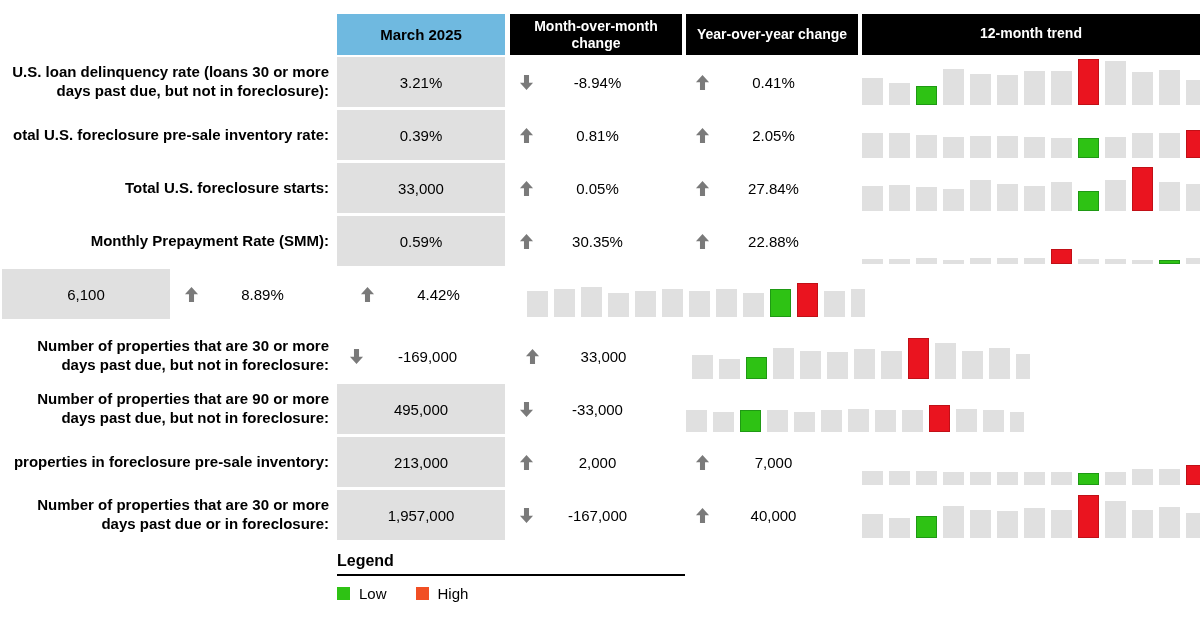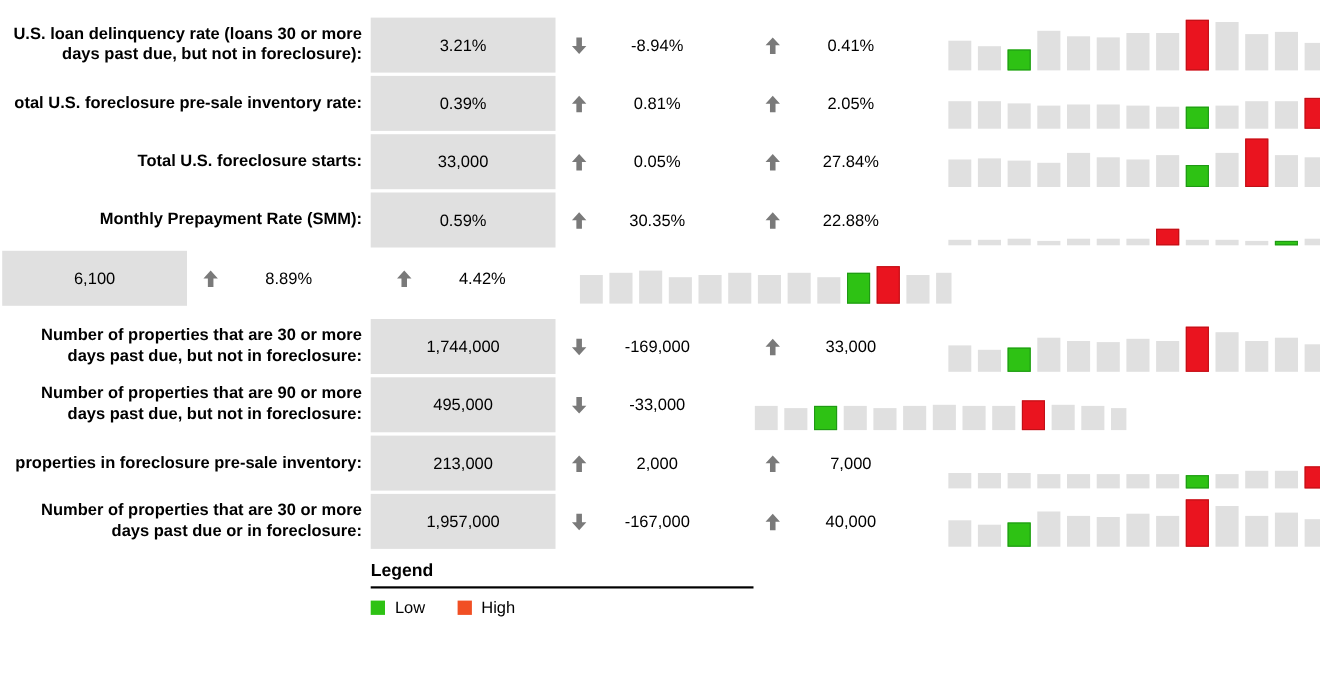--- a/index.html
+++ b/index.html
@@ -46,20 +46,27 @@
   .legend-items { display: flex; align-items: center; font-size: 15px; }
   .swatch { display: inline-block; width: 13px; height: 13px; margin-right: 9px; }
   .swatch.low  { background: var(--bar-green); }
   .swatch.high { background: var(--legend-high); margin-left: 29px; }
 </style>
 </head>
 <body>
 
 <div id="page">
 
+  <div class="hdr-row">
+    <div class="col-label"></div>
+    <div class="col-value hdr-cell hdr-blue">March 2025</div>
+    <div class="col-change hdr-cell hdr-black" style="padding-left:6px;">Month-over-month change</div>
+    <div class="col-change yoy hdr-cell hdr-black" style="padding-left:6px;">Year-over-year change</div>
+    <div class="col-trend hdr-cell hdr-black" style="align-items:center;justify-content:center;">12-month trend</div>
+  </div>
 
   <div id="rows">
       <div class="row">
     <div class="col-label">
       <div class="label">U.S. loan delinquency rate (loans 30 or more
 days past due, but not in foreclosure):</div>
     </div>
     <div class="col-value cell-gray">
       <span>3.21%</span>
     </div>
@@ -246,23 +253,20 @@
           <div class="bar high" style="height: 34px;"></div>
           <div class="bar" style="height: 26px;"></div>
           <div class="bar" style="height: 28px;"></div>
         </div>
   </div>
       <div class="row group-gap">
     <div class="col-label">
       <div class="label">Number of properties that are 30 or more
 days past due, but not in foreclosure:</div>
     </div>
-    <div class="col-value cell-gray">
-      <span>1,744,000</span>
-    </div>
     <div class="col-change">
       <span class="arrow down">
         <svg viewBox="0 0 16 17">
               <path d="M8 0.5 L15 8.2 L10.7 8.2 L10.7 16.5 L5.3 16.5 L5.3 8.2 L1 8.2 Z"></path>
             </svg>
       </span>
       <span class="chg-val">-169,000</span>
     </div>
     <div class="col-change yoy">
       <span class="arrow up">

